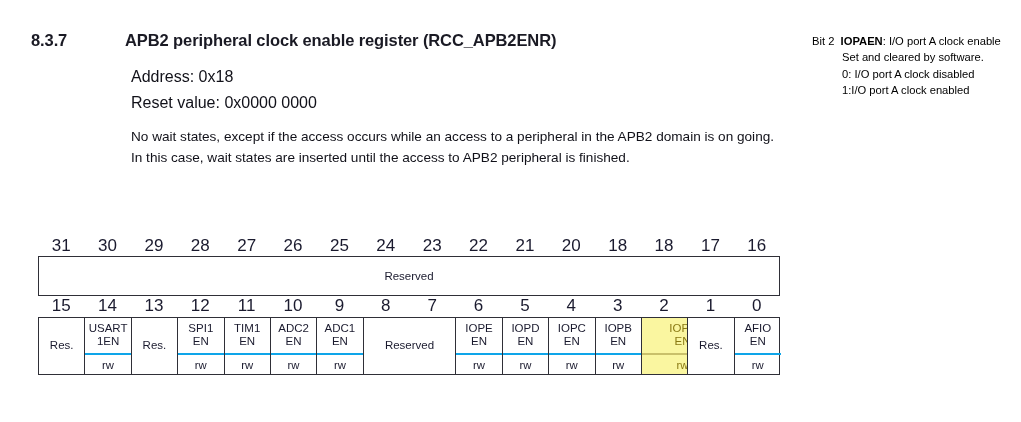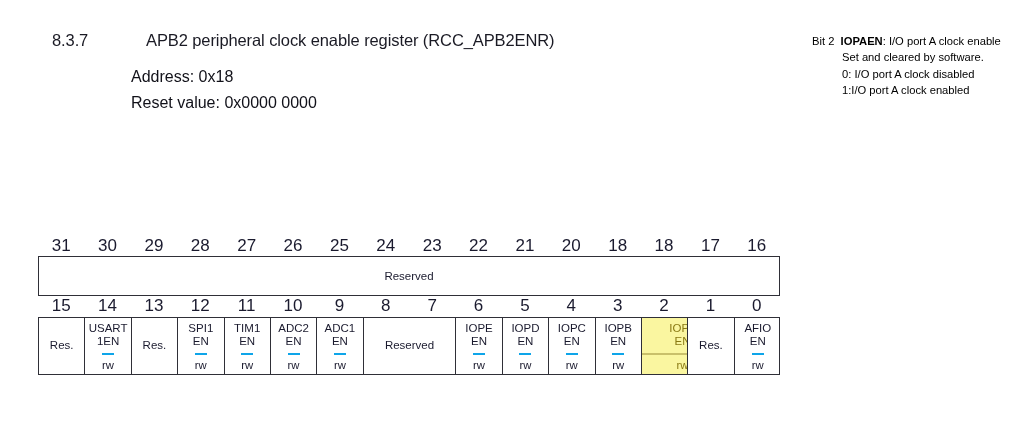--- a/index.html
+++ b/index.html
@@ -14,25 +14,25 @@
     position: relative;
     overflow: hidden;
     font-family: "Liberation Sans", sans-serif;
     color: #1a1a24;
     -webkit-font-smoothing: antialiased;
   }
 
   
   .section-heading {
     position: absolute;
-    left: 52px;
+    left: 31px;
     top: 31px;
     width: 740px;
     font-size: 16.5px;
-    font-weight: normal;
+    font-weight: bold;
     letter-spacing: -0.1px;
     white-space: nowrap;
   }
   .section-heading .sec-num {
     display: inline-block;
     width: 94px;
   }
 
   
   .body-block {
@@ -115,21 +115,20 @@
     height: 58px;
     margin-top: 1px;
   }
   .cell {
     box-sizing: border-box;
     border-right: 1px solid #2f2f37;
     display: flex;
     flex-direction: column;
     position: relative;
     overflow: hidden;
-    align-items: center;
   }
   .cell:last-child { border-right: none; }
   .cell.w1 { flex: 0 0 46.375px; }
   .cell.w2 { flex: 0 0 92.75px; }
 
   .cell .fname {
     flex: 1 1 auto;
     display: flex;
     flex-direction: column;
     align-items: center;
@@ -167,20 +166,21 @@
 </head>
 <body>
 
 <div class="section-heading">
   <span class="sec-num">8.3.7</span><span>APB2 peripheral clock enable register (RCC_APB2ENR)</span>
 </div>
 
 <div class="body-block">
   <div class="body-line">Address: 0x18</div>
   <div class="body-line">Reset value: 0x0000 0000</div>
+  <div class="body-para">No wait states, except if the access occurs while an access to a peripheral in the APB2 domain is on going. In this case, wait states are inserted until the access to APB2 peripheral is finished.</div>
 </div>
 
 <div class="annotation">
   <div class="ann-row1"><span>Bit 2</span>&nbsp;&nbsp;<b>IOPAEN</b><span>: I/O port A clock enable</span></div>
   <div class="ann-row">Set and cleared by software.</div>
   <div class="ann-row">0: I/O port A clock disabled</div>
   <div class="ann-row">1:I/O port A clock enabled</div>
 </div>
 
 <div class="reg-table">

